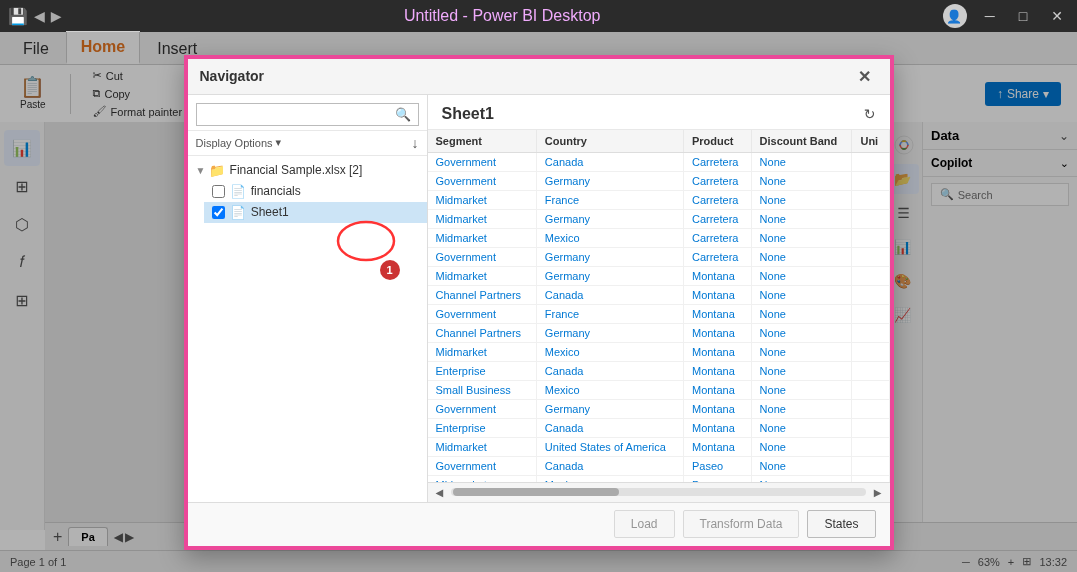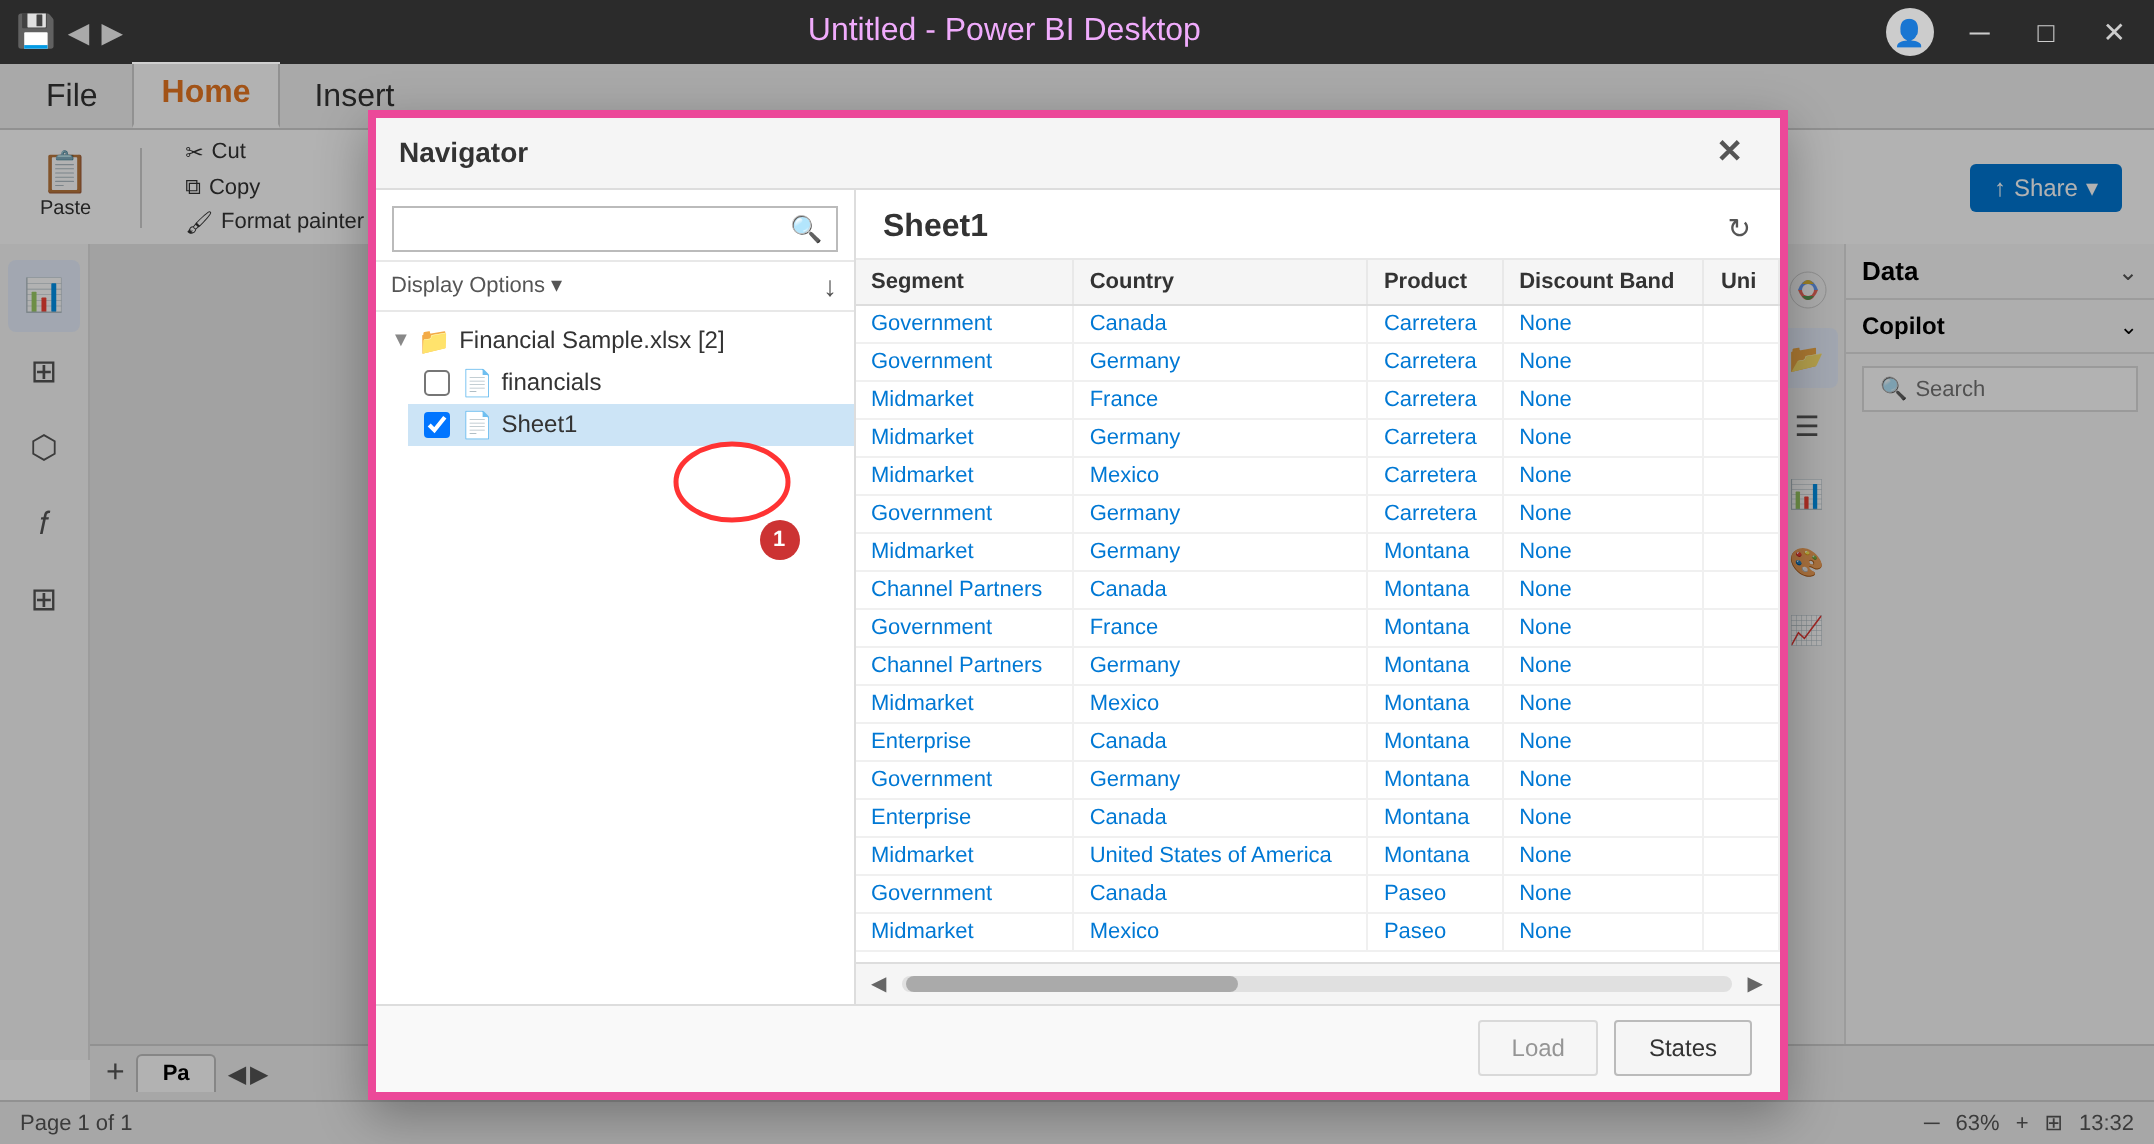--- a/index.html
+++ b/index.html
@@ -509,20 +509,27 @@
                   <td class="plain"></td>
                 </tr>
                 <tr>
                   <td style="color: rgb(0, 120, 212);">Enterprise</td>
                   <td style="color: rgb(0, 120, 212);">Canada</td>
                   <td style="color: rgb(0, 120, 212);">Montana</td>
                   <td style="color: rgb(0, 120, 212);">None</td>
                   <td class="plain"></td>
                 </tr>
                 <tr>
+                  <td style="color: rgb(0, 120, 212);">Small Business</td>
+                  <td style="color: rgb(0, 120, 212);">Mexico</td>
+                  <td style="color: rgb(0, 120, 212);">Montana</td>
+                  <td style="color: rgb(0, 120, 212);">None</td>
+                  <td class="plain"></td>
+                </tr>
+                <tr>
                   <td style="color: rgb(0, 120, 212);">Government</td>
                   <td style="color: rgb(0, 120, 212);">Germany</td>
                   <td style="color: rgb(0, 120, 212);">Montana</td>
                   <td style="color: rgb(0, 120, 212);">None</td>
                   <td class="plain"></td>
                 </tr>
                 <tr>
                   <td style="color: rgb(0, 120, 212);">Enterprise</td>
                   <td style="color: rgb(0, 120, 212);">Canada</td>
                   <td style="color: rgb(0, 120, 212);">Montana</td>
@@ -559,16 +566,17 @@
           <div style="flex:1;height:8px;background:#e0e0e0;border-radius:4px;margin:0 4px;position:relative;">
             <div style="position:absolute;left:2px;top:0;width:40%;height:100%;background:#aaa;border-radius:4px;"></div>
           </div>
           <span class="scroll-arrow">▶</span>
         </div>
       </div>
     </div>
 
     <div class="dialog-footer">
       <button class="btn disabled">Load</button>
+      <button class="btn disabled">Transform Data</button>
       <button class="btn">States</button>
     </div>
   </div>
 </div>
 
 </body></html>

